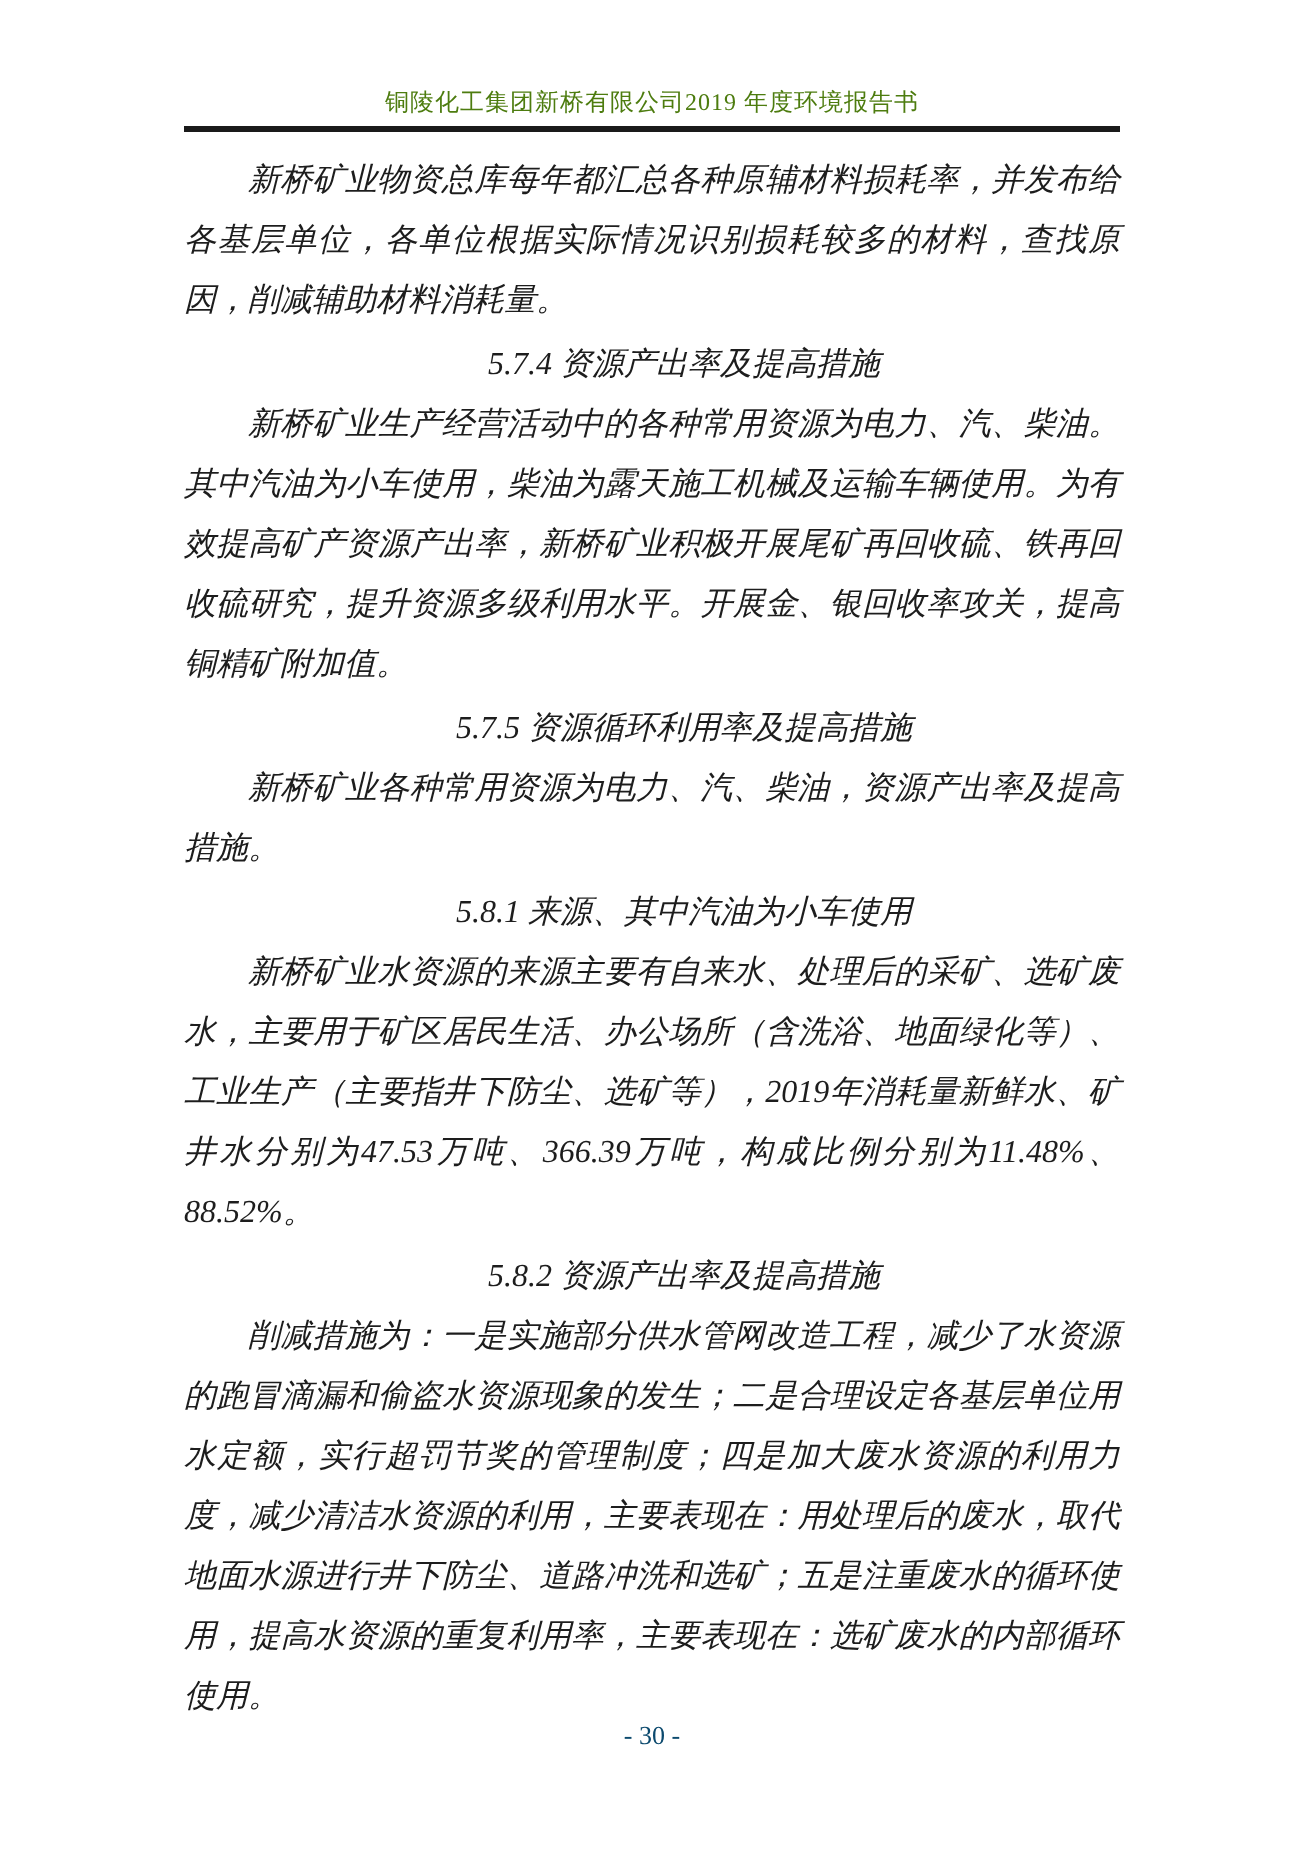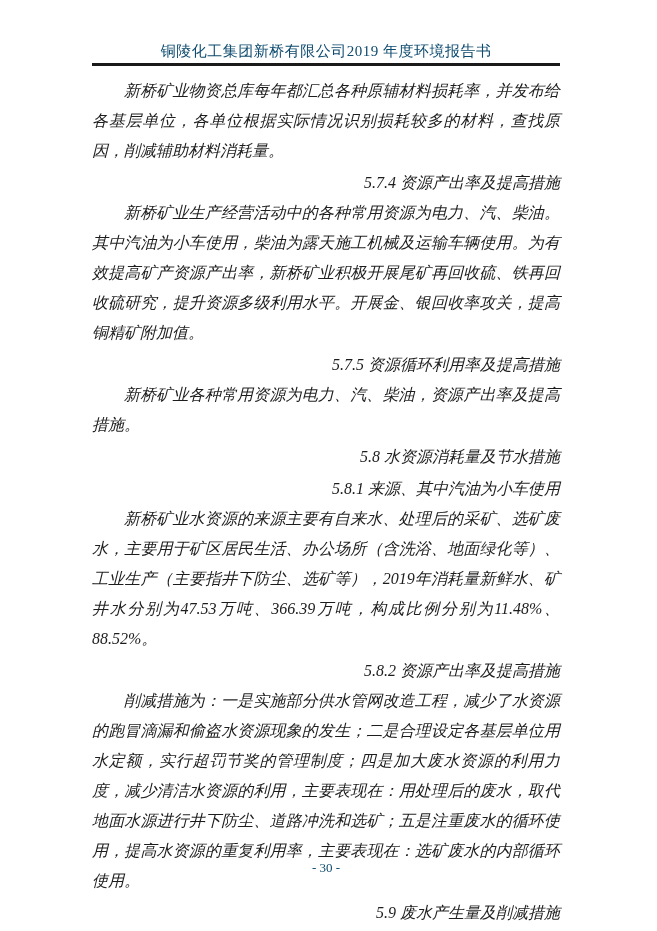--- a/index.html
+++ b/index.html
@@ -15,23 +15,23 @@
     overflow: hidden;
     font-family: "Liberation Serif", "DejaVu Serif", serif;
     color: #1d1d1d;
   }
   .header-title {
     position: absolute;
     top: 42px;
     left: 92px;
     width: 468px;
     text-align: center;
-    font-size: 15px;
+    font-size: 12px;
     line-height: 18px;
-    color: #0c4a6e;
+    color: #4d7c0f;
     letter-spacing: 0.5px;
     white-space: nowrap;
   }
   .header-rule {
     position: absolute;
     top: 63px;
     left: 92px;
     width: 468px;
     height: 3px;
     background: #1a1a1a;
@@ -46,21 +46,21 @@
   .content p {
     margin: 0;
     font-size: 16px;
     line-height: 30px;
     text-align: justify;
     text-justify: inter-ideograph;
     text-indent: 2em;
     color: #1d1d1d;
   }
   .content p.heading {
-    text-align: right;
+    text-align: center;
     margin-top: 2px;
   }
   .page-number {
     position: absolute;
     top: 860px;
     left: 92px;
     width: 468px;
     text-align: center;
     font-size: 13px;
     color: #0c4a6e;
@@ -71,21 +71,19 @@
 
 <div class="page">
   <div class="header-title">铜陵化工集团新桥有限公司2019 年度环境报告书</div>
   <div class="header-rule"></div>
   <div class="content">
       <p class="paragraph">新桥矿业物资总库每年都汇总各种原辅材料损耗率，并发布给各基层单位，各单位根据实际情况识别损耗较多的材料，查找原因，削减辅助材料消耗量。</p>
       <p class="heading">5.7.4 资源产出率及提高措施</p>
       <p class="paragraph">新桥矿业生产经营活动中的各种常用资源为电力、汽、柴油。其中汽油为小车使用，柴油为露天施工机械及运输车辆使用。为有效提高矿产资源产出率，新桥矿业积极开展尾矿再回收硫、铁再回收硫研究，提升资源多级利用水平。开展金、银回收率攻关，提高铜精矿附加值。</p>
       <p class="heading">5.7.5 资源循环利用率及提高措施</p>
       <p class="paragraph">新桥矿业各种常用资源为电力、汽、柴油，资源产出率及提高措施。</p>
-      <p class="heading">5.8 水资源消耗量及节水措施</p>
       <p class="heading">5.8.1 来源、其中汽油为小车使用</p>
       <p class="paragraph">新桥矿业水资源的来源主要有自来水、处理后的采矿、选矿废水，主要用于矿区居民生活、办公场所（含洗浴、地面绿化等）、工业生产（主要指井下防尘、选矿等），2019年消耗量新鲜水、矿井水分别为47.53万吨、366.39万吨，构成比例分别为11.48%、88.52%。</p>
       <p class="heading">5.8.2 资源产出率及提高措施</p>
       <p class="paragraph">削减措施为：一是实施部分供水管网改造工程，减少了水资源的跑冒滴漏和偷盗水资源现象的发生；二是合理设定各基层单位用水定额，实行超罚节奖的管理制度；四是加大废水资源的利用力度，减少清洁水资源的利用，主要表现在：用处理后的废水，取代地面水源进行井下防尘、道路冲洗和选矿；五是注重废水的循环使用，提高水资源的重复利用率，主要表现在：选矿废水的内部循环使用。</p>
-      <p class="heading">5.9 废水产生量及削减措施</p>
     </div>
   <div class="page-number">- 30 -</div>
 </div>
 
 </body></html>

